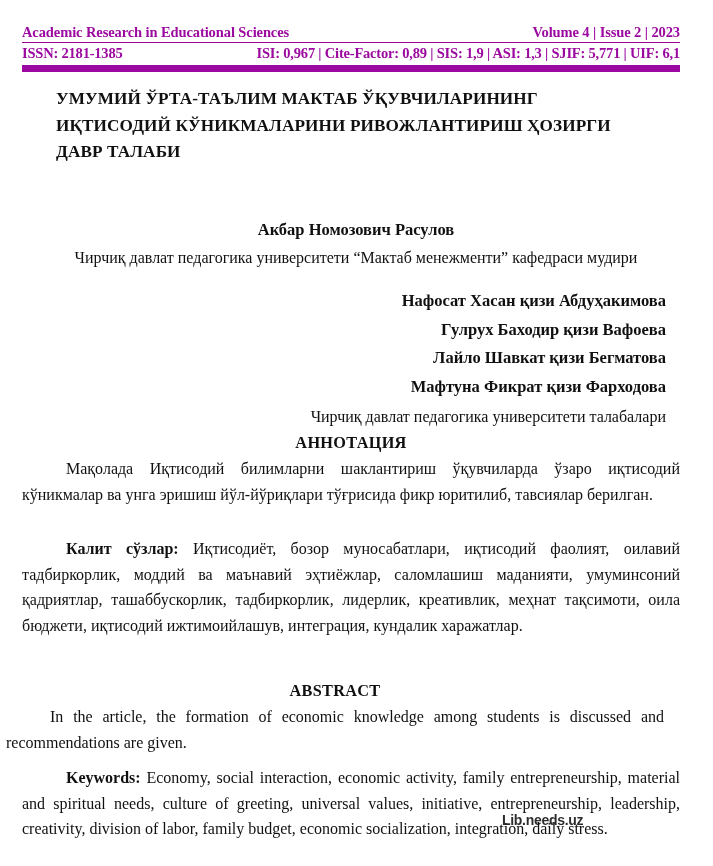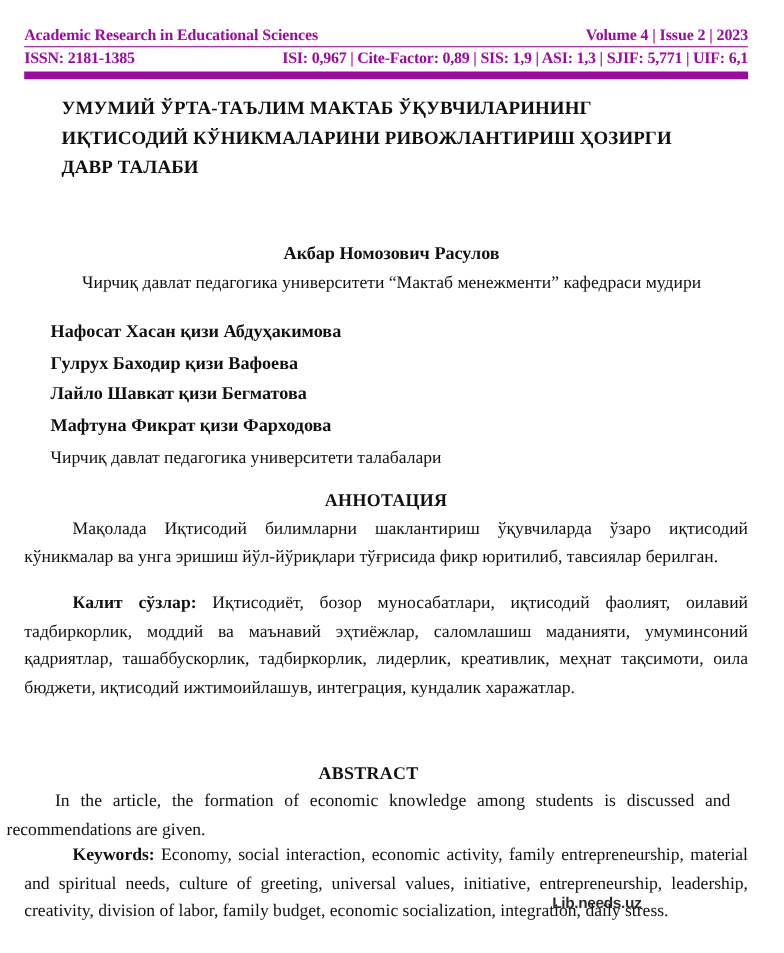--- a/index.html
+++ b/index.html
@@ -93,40 +93,40 @@
     line-height: 26px;
     margin-top: 3px;
   }
 
   
   .coauthors {
     position: absolute;
     left: 46px;
     top: 287px;
     width: 620px;
-    text-align: left;
+    text-align: right;
   }
   .coauthors .name {
     font-weight: bold;
     font-size: 16.5px;
     line-height: 28.5px;
   }
   .coauthors .affil {
     font-size: 16px;
     line-height: 27px;
     margin-top: 2px;
   }
 
   
   .section-head {
     text-align: center;
     font-weight: bold;
     font-size: 16.3px;
     letter-spacing: 0.3px;
-    margin: 12px 0 3px 0;
+    margin: 0 0 3px 0;
   }
   .para {
     text-align: justify;
     font-size: 16px;
     line-height: 25.5px;
     text-indent: 44px;
     margin: 0;
   }
   .para .lead {
     font-weight: bold;

